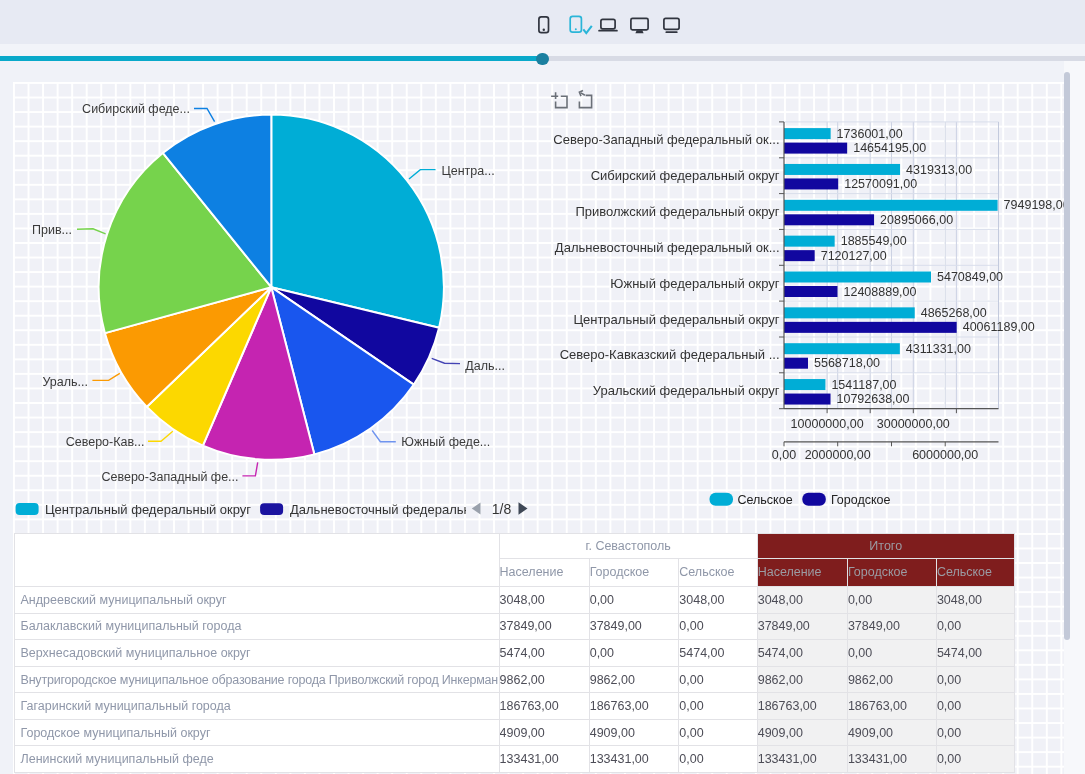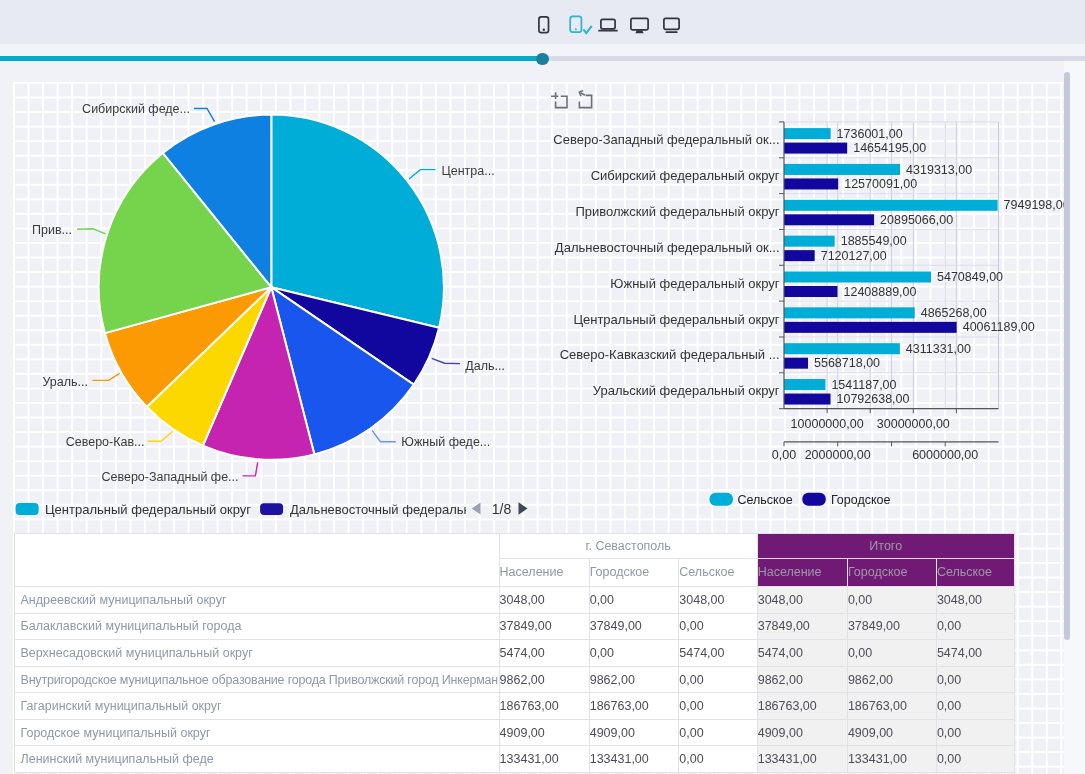--- a/index.html
+++ b/index.html
@@ -20,21 +20,21 @@
 #overlay { left:0; top:0; }
 #tbl { left:13.5px; top:533.2px; width:1001px; border-collapse:collapse; table-layout:fixed; background:#fff;
    font-size:12.5px; color:#4d4d57; }
 #tbl td, #tbl th { border:1px solid #e2e2e6; overflow:hidden; white-space:nowrap; font-weight:normal; }
 #tbl .h1 { height:24.6px; text-align:center; color:#8f97a8; }
 #tbl .h2 { height:28.4px; text-align:left; color:#8f97a8; }
 #tbl tr.dr { height:26.55px; }
 #tbl .lbl { color:#8f97a9; padding-left:6px; }
 #tbl .num { text-align:left; padding-right:7px; color:#4d4d57; }
 #tbl .tot { background:#f1f1f2; }
-#tbl .toth { background:#701a75; color:#9b9ba3; }
+#tbl .toth { background:#7f1d1d; color:#9b9ba3; }
 </style></head>
 <body>
 <div class="abs" id="topbar"></div>
 <div class="abs" id="strip2"></div>
 <div class="abs" id="slider-l"></div>
 <div class="abs" id="slider-r"></div>
 <div class="abs" id="slider-dot"></div>
 <div class="abs" id="canvas"></div>
 <div class="abs" id="rightstrip"></div>
 <div class="abs" id="thumb"></div>
@@ -222,39 +222,39 @@
 <tr class="dr">
         <td class="lbl">Балаклавский муниципальный города</td>
         <td class="num">37849,00</td>
         <td class="num">37849,00</td>
         <td class="num">0,00</td>
         <td class="num tot">37849,00</td>
         <td class="num tot">37849,00</td>
         <td class="num tot">0,00</td>
       </tr>
 <tr class="dr">
-        <td class="lbl">Верхнесадовский муниципальный округ</td>
+        <td class="lbl">Верхнесадовский муниципальное округ</td>
         <td class="num">5474,00</td>
         <td class="num">0,00</td>
         <td class="num">5474,00</td>
         <td class="num tot">5474,00</td>
         <td class="num tot">0,00</td>
         <td class="num tot">5474,00</td>
       </tr>
 <tr class="dr">
         <td class="lbl" style="letter-spacing:-0.2px">Внутригородское муниципальное образование города Приволжский город Инкерман</td>
         <td class="num">9862,00</td>
         <td class="num">9862,00</td>
         <td class="num">0,00</td>
         <td class="num tot">9862,00</td>
         <td class="num tot">9862,00</td>
         <td class="num tot">0,00</td>
       </tr>
 <tr class="dr">
-        <td class="lbl">Гагаринский муниципальный округ</td>
+        <td class="lbl">Гагаринский муниципальный города</td>
         <td class="num">186763,00</td>
         <td class="num">186763,00</td>
         <td class="num">0,00</td>
         <td class="num tot">186763,00</td>
         <td class="num tot">186763,00</td>
         <td class="num tot">0,00</td>
       </tr>
 <tr class="dr">
         <td class="lbl">Городское муниципальный округ</td>
         <td class="num">4909,00</td>

